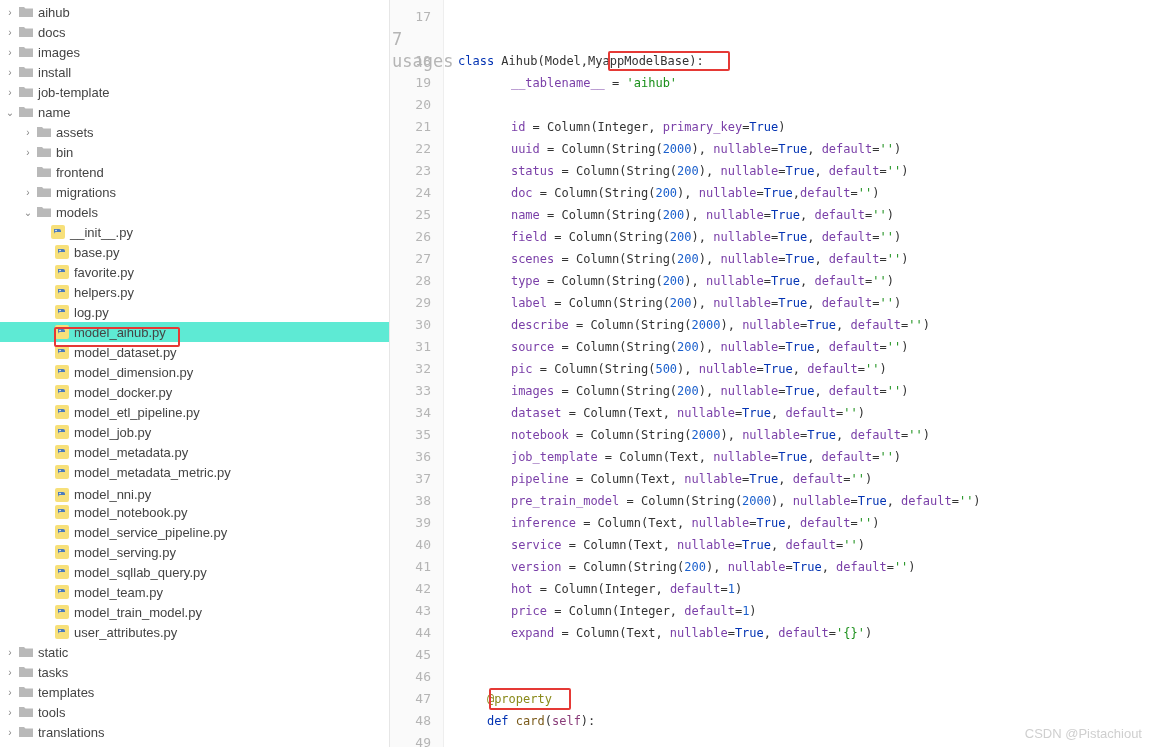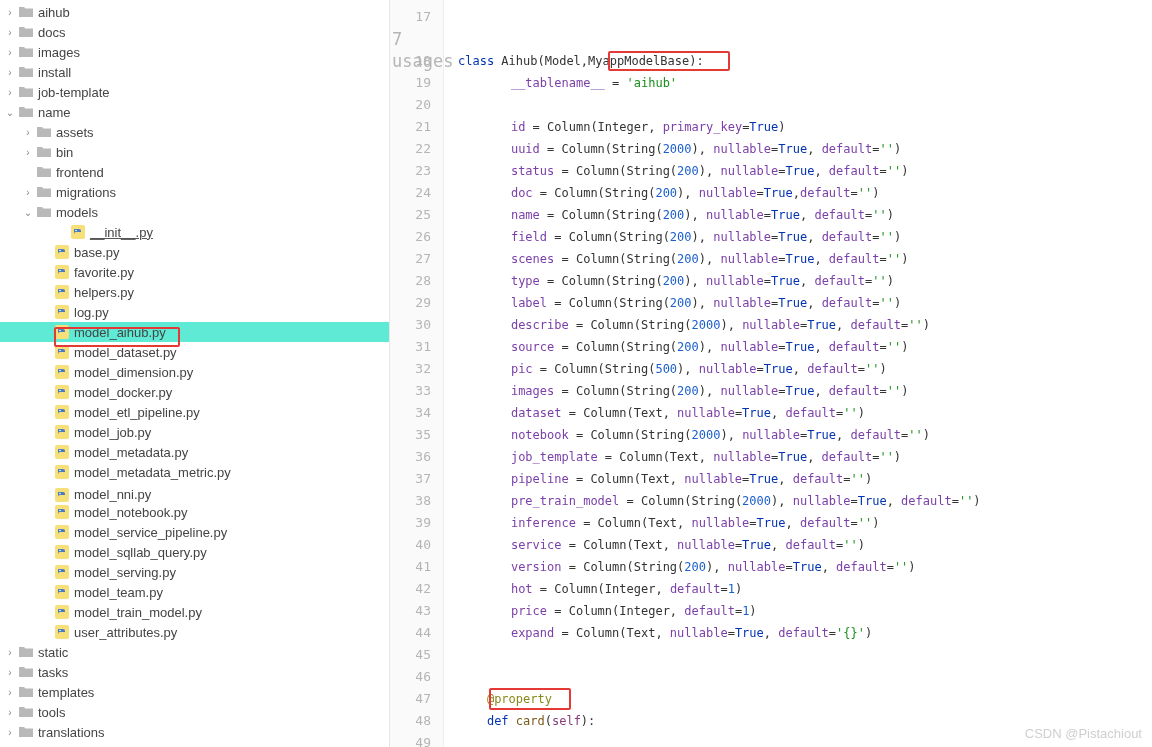--- a/index.html
+++ b/index.html
@@ -207,21 +207,21 @@
     </div>
     <div class="tree-row" style="padding-left: 22px;">
       <span class="arrow">⌄</span>
       <span class="icon">
         <svg width="14" height="12" viewBox="0 0 14 12">
           <path fill="#b9b9b9" d="M0 1h5l1.5 1.5H14V11H0z"></path>
         </svg>
       </span>
       <span class="label">models</span>
     </div>
-    <div class="tree-row" style="padding-left: 56px; text-decoration: underline;">
+    <div class="tree-row" style="padding-left: 36px;">
       <span class="arrow blank">›</span>
       <span class="icon">
         <svg width="14" height="14" viewBox="0 0 14 14">
           <rect width="14" height="14" rx="2" fill="#f7e07a"></rect>
           <path d="M3 4 h5 a2 2 0 0 1 2 2 v1 H5 a2 2 0 0 0 -2 2 V4z" fill="#4b7bbd"></path>
           <circle cx="5" cy="5.5" r="0.8" fill="#fff"></circle>
         </svg>
       </span>
       <span class="label">__init__.py</span>
     </div>
@@ -392,32 +392,32 @@
     </div>
     <div class="tree-row" style="padding-left: 40px;">
       <span class="arrow blank">›</span>
       <span class="icon">
         <svg width="14" height="14" viewBox="0 0 14 14">
           <rect width="14" height="14" rx="2" fill="#f7e07a"></rect>
           <path d="M3 4 h5 a2 2 0 0 1 2 2 v1 H5 a2 2 0 0 0 -2 2 V4z" fill="#4b7bbd"></path>
           <circle cx="5" cy="5.5" r="0.8" fill="#fff"></circle>
         </svg>
       </span>
+      <span class="label">model_serving.py</span>
+    </div>
+    <div class="tree-row" style="padding-left: 40px;">
+      <span class="arrow blank">›</span>
+      <span class="icon">
+        <svg width="14" height="14" viewBox="0 0 14 14">
+          <rect width="14" height="14" rx="2" fill="#f7e07a"></rect>
+          <path d="M3 4 h5 a2 2 0 0 1 2 2 v1 H5 a2 2 0 0 0 -2 2 V4z" fill="#4b7bbd"></path>
+          <circle cx="5" cy="5.5" r="0.8" fill="#fff"></circle>
+        </svg>
+      </span>
       <span class="label">model_sqllab_query.py</span>
-    </div>
-    <div class="tree-row" style="padding-left: 40px;">
-      <span class="arrow blank">›</span>
-      <span class="icon">
-        <svg width="14" height="14" viewBox="0 0 14 14">
-          <rect width="14" height="14" rx="2" fill="#f7e07a"></rect>
-          <path d="M3 4 h5 a2 2 0 0 1 2 2 v1 H5 a2 2 0 0 0 -2 2 V4z" fill="#4b7bbd"></path>
-          <circle cx="5" cy="5.5" r="0.8" fill="#fff"></circle>
-        </svg>
-      </span>
-      <span class="label">model_serving.py</span>
     </div>
     <div class="tree-row" style="padding-left: 40px;">
       <span class="arrow blank">›</span>
       <span class="icon">
         <svg width="14" height="14" viewBox="0 0 14 14">
           <rect width="14" height="14" rx="2" fill="#f7e07a"></rect>
           <path d="M3 4 h5 a2 2 0 0 1 2 2 v1 H5 a2 2 0 0 0 -2 2 V4z" fill="#4b7bbd"></path>
           <circle cx="5" cy="5.5" r="0.8" fill="#fff"></circle>
         </svg>
       </span>

